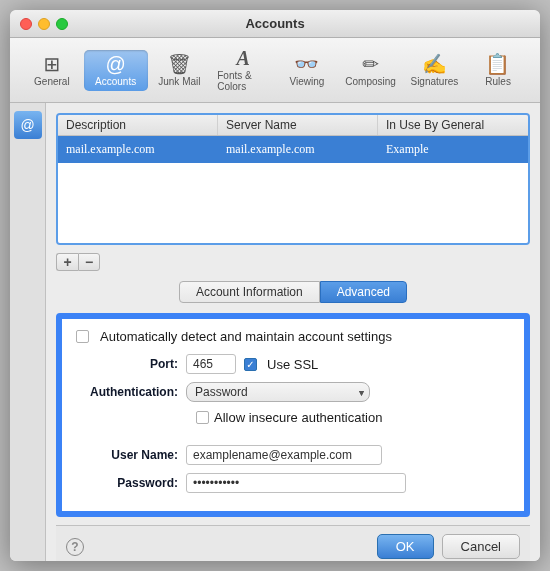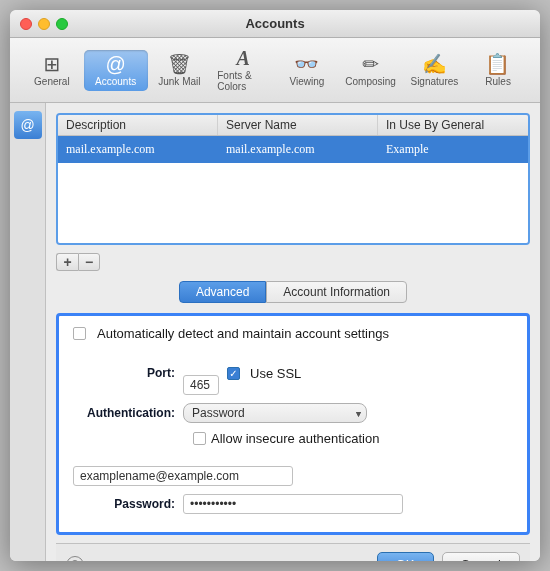--- a/index.html
+++ b/index.html
@@ -255,21 +255,21 @@
 
     .tab.active {
       background: linear-gradient(180deg, #5b9de8, #3a7fd4);
       color: white;
       border-color: #2a6fc0;
     }
 
     
     .settings-panel {
       background: white;
-      border: 3px solid #3b82f6;
+      border: 6px solid #3b82f6;
       border-radius: 4px;
       padding: 10px 14px;
       margin-bottom: 8px;
     }
 
     .auto-detect-row {
       display: flex;
       align-items: center;
       gap: 6px;
       margin-bottom: 10px;
@@ -301,22 +301,21 @@
       outline: none;
     }
 
     .port-row {
       display: flex;
       align-items: center;
       gap: 8px;
     }
 
     .port-input {
-      width: 36px;
-      margin-top: 24px;
+      width: 50px;
     }
 
     .ssl-check-row {
       display: flex;
       align-items: center;
       gap: 5px;
     }
 
     .auth-select {
       width: 184px;
@@ -504,22 +503,22 @@
         </div>
         <div class="table-empty-rows"></div>
       </div>
 
       <div class="add-remove-row">
         <div class="icon-button">+</div>
         <div class="icon-button">−</div>
       </div>
 
       <div class="tabs-container">
+        <div class="tab">Account Information</div>
         <div class="tab active">Advanced</div>
-        <div class="tab">Account Information</div>
       </div>
 
       <div class="settings-panel">
 
         <div class="auto-detect-row">
           <div class="checkbox-unchecked"></div>
           <span>Automatically detect and maintain account settings</span>
         </div>
 
         <div class="form-row">
@@ -547,21 +546,22 @@
             <span style="position:absolute;right:6px;top:50%;transform:translateY(-50%);pointer-events:none;font-size:10px;color:#555;">▾</span>
           </div>
         </div>
 
         <div class="insecure-row">
           <div class="checkbox-unchecked"></div>
           <span>Allow insecure authentication</span>
         </div>
 
         <div class="form-row">
-          <input class="form-input" type="text" style="width: 220px;" value="examplename@example.com">
+          <span class="form-label">User Name:</span>
+          <input class="form-input" type="text" style="width: 196px;" value="examplename@example.com">
         </div>
 
         <div class="form-row">
           <span class="form-label">Password:</span>
           <input class="form-input" type="password" style="width: 220px;" value="password123">
         </div>
 
       </div>
 
       <div style="flex:1;"></div>

